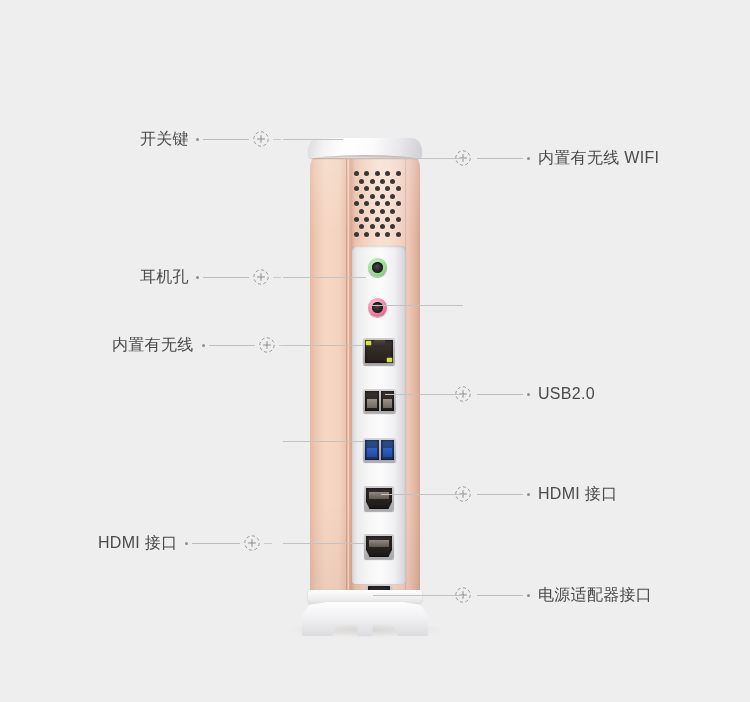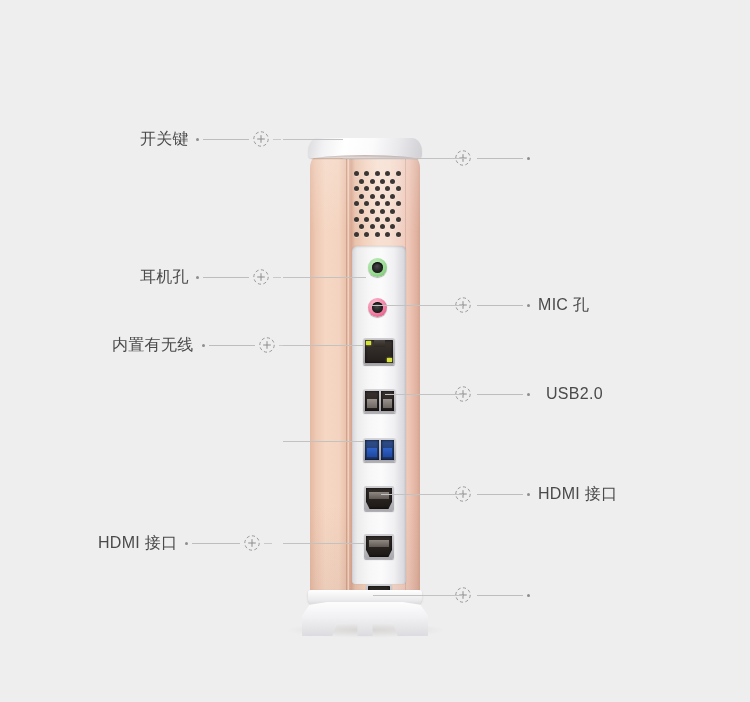--- a/index.html
+++ b/index.html
@@ -552,44 +552,34 @@
 
   <div class="callout right" style="left:453px; top:147px;">
     <div class="marker">
       <svg width="20" height="20" viewBox="0 0 20 20">
         <circle cx="10" cy="10" r="7.2" fill="none" stroke="#9a9a9a" stroke-width="1" stroke-dasharray="3.2 2.4"></circle>
         <path d="M10 6.2 V13.8 M6.2 10 H13.8" stroke="#8c8c8c" stroke-width="1" fill="none"></path>
       </svg>
     </div>
     <div class="cline" style="width:46px; margin-left:4px;"></div>
     <div class="cdot" style="margin-left:4px;"></div>
-  </div>
-
-  <div class="callout right" style="left:453px; top:294px;">
+    <div class="clabel" style="margin-left:8px;">内置有无线 WIFI</div>
+  </div>
+
+
+  <div class="callout right" style="left:453px; top:383px;">
     <div class="marker">
       <svg width="20" height="20" viewBox="0 0 20 20">
         <circle cx="10" cy="10" r="7.2" fill="none" stroke="#9a9a9a" stroke-width="1" stroke-dasharray="3.2 2.4"></circle>
         <path d="M10 6.2 V13.8 M6.2 10 H13.8" stroke="#8c8c8c" stroke-width="1" fill="none"></path>
       </svg>
     </div>
     <div class="cline" style="width:46px; margin-left:4px;"></div>
     <div class="cdot" style="margin-left:4px;"></div>
-    <div class="clabel" style="margin-left:8px;">MIC 孔</div>
-  </div>
-
-  <div class="callout right" style="left:453px; top:383px;">
-    <div class="marker">
-      <svg width="20" height="20" viewBox="0 0 20 20">
-        <circle cx="10" cy="10" r="7.2" fill="none" stroke="#9a9a9a" stroke-width="1" stroke-dasharray="3.2 2.4"></circle>
-        <path d="M10 6.2 V13.8 M6.2 10 H13.8" stroke="#8c8c8c" stroke-width="1" fill="none"></path>
-      </svg>
-    </div>
-    <div class="cline" style="width:46px; margin-left:4px;"></div>
-    <div class="cdot" style="margin-left:4px;"></div>
-    <div class="clabel" style="margin-left:16px;">USB2.0</div>
+    <div class="clabel" style="margin-left:8px;">USB2.0</div>
   </div>
 
   <div class="callout right" style="left:453px; top:483px;">
     <div class="marker">
       <svg width="20" height="20" viewBox="0 0 20 20">
         <circle cx="10" cy="10" r="7.2" fill="none" stroke="#9a9a9a" stroke-width="1" stroke-dasharray="3.2 2.4"></circle>
         <path d="M10 6.2 V13.8 M6.2 10 H13.8" stroke="#8c8c8c" stroke-width="1" fill="none"></path>
       </svg>
     </div>
     <div class="cline" style="width:46px; margin-left:4px;"></div>
@@ -599,15 +589,16 @@
 
   <div class="callout right" style="left:453px; top:584px;">
     <div class="marker">
       <svg width="20" height="20" viewBox="0 0 20 20">
         <circle cx="10" cy="10" r="7.2" fill="none" stroke="#9a9a9a" stroke-width="1" stroke-dasharray="3.2 2.4"></circle>
         <path d="M10 6.2 V13.8 M6.2 10 H13.8" stroke="#8c8c8c" stroke-width="1" fill="none"></path>
       </svg>
     </div>
     <div class="cline" style="width:46px; margin-left:4px;"></div>
     <div class="cdot" style="margin-left:4px;"></div>
+    <div class="clabel" style="margin-left:8px;">电源适配器接口</div>
   </div>
 
 </div>
 
 </body></html>

